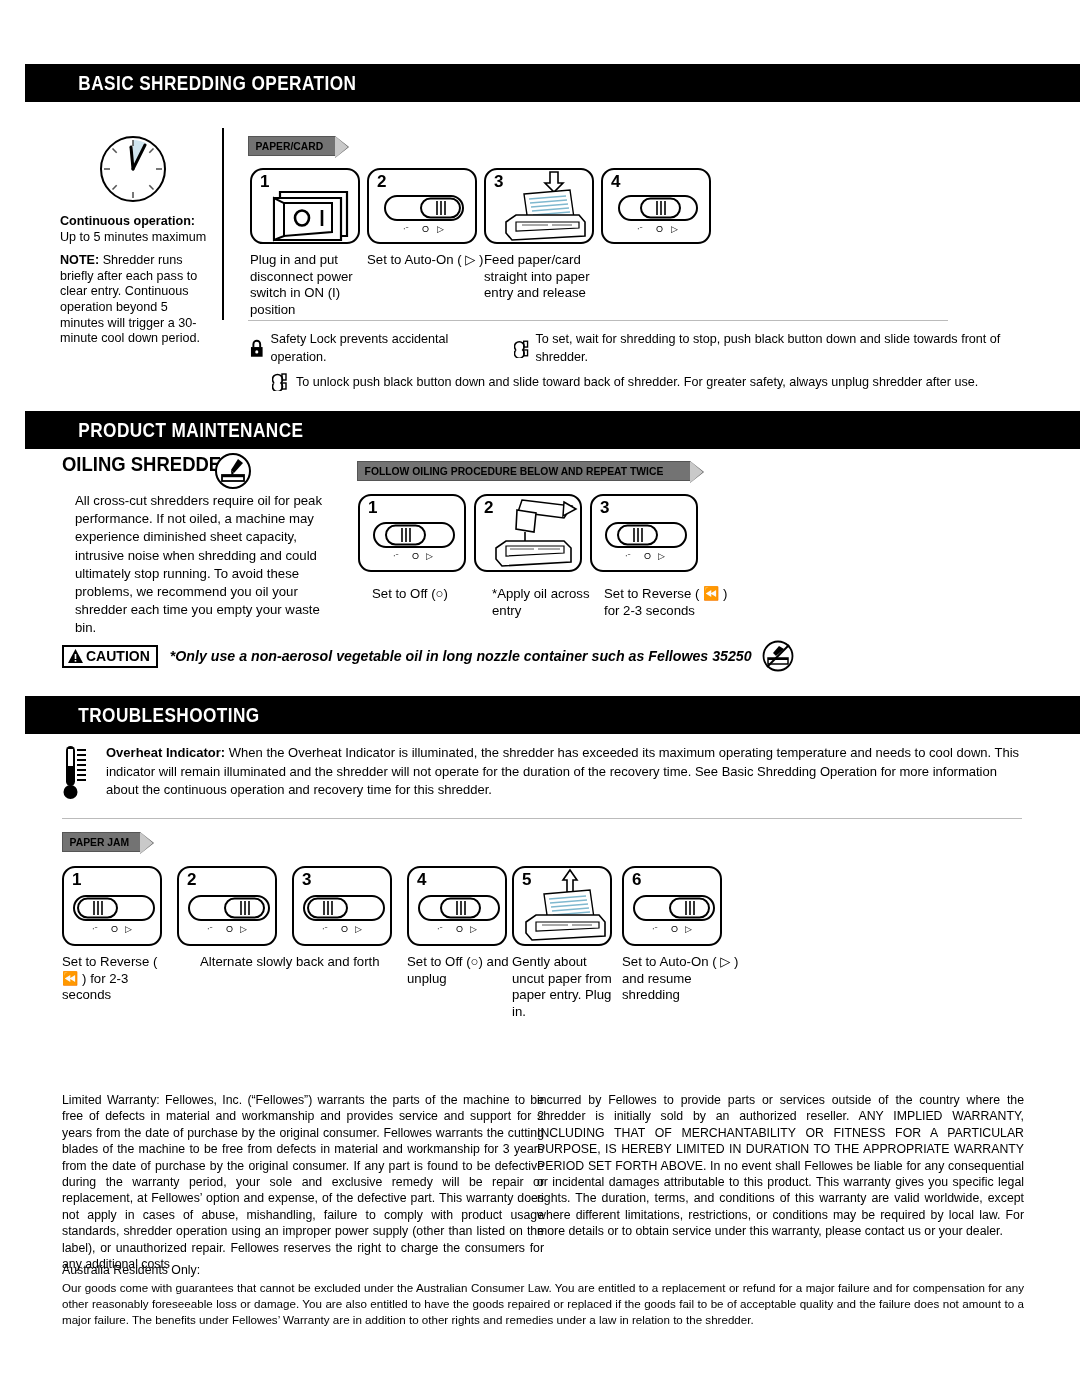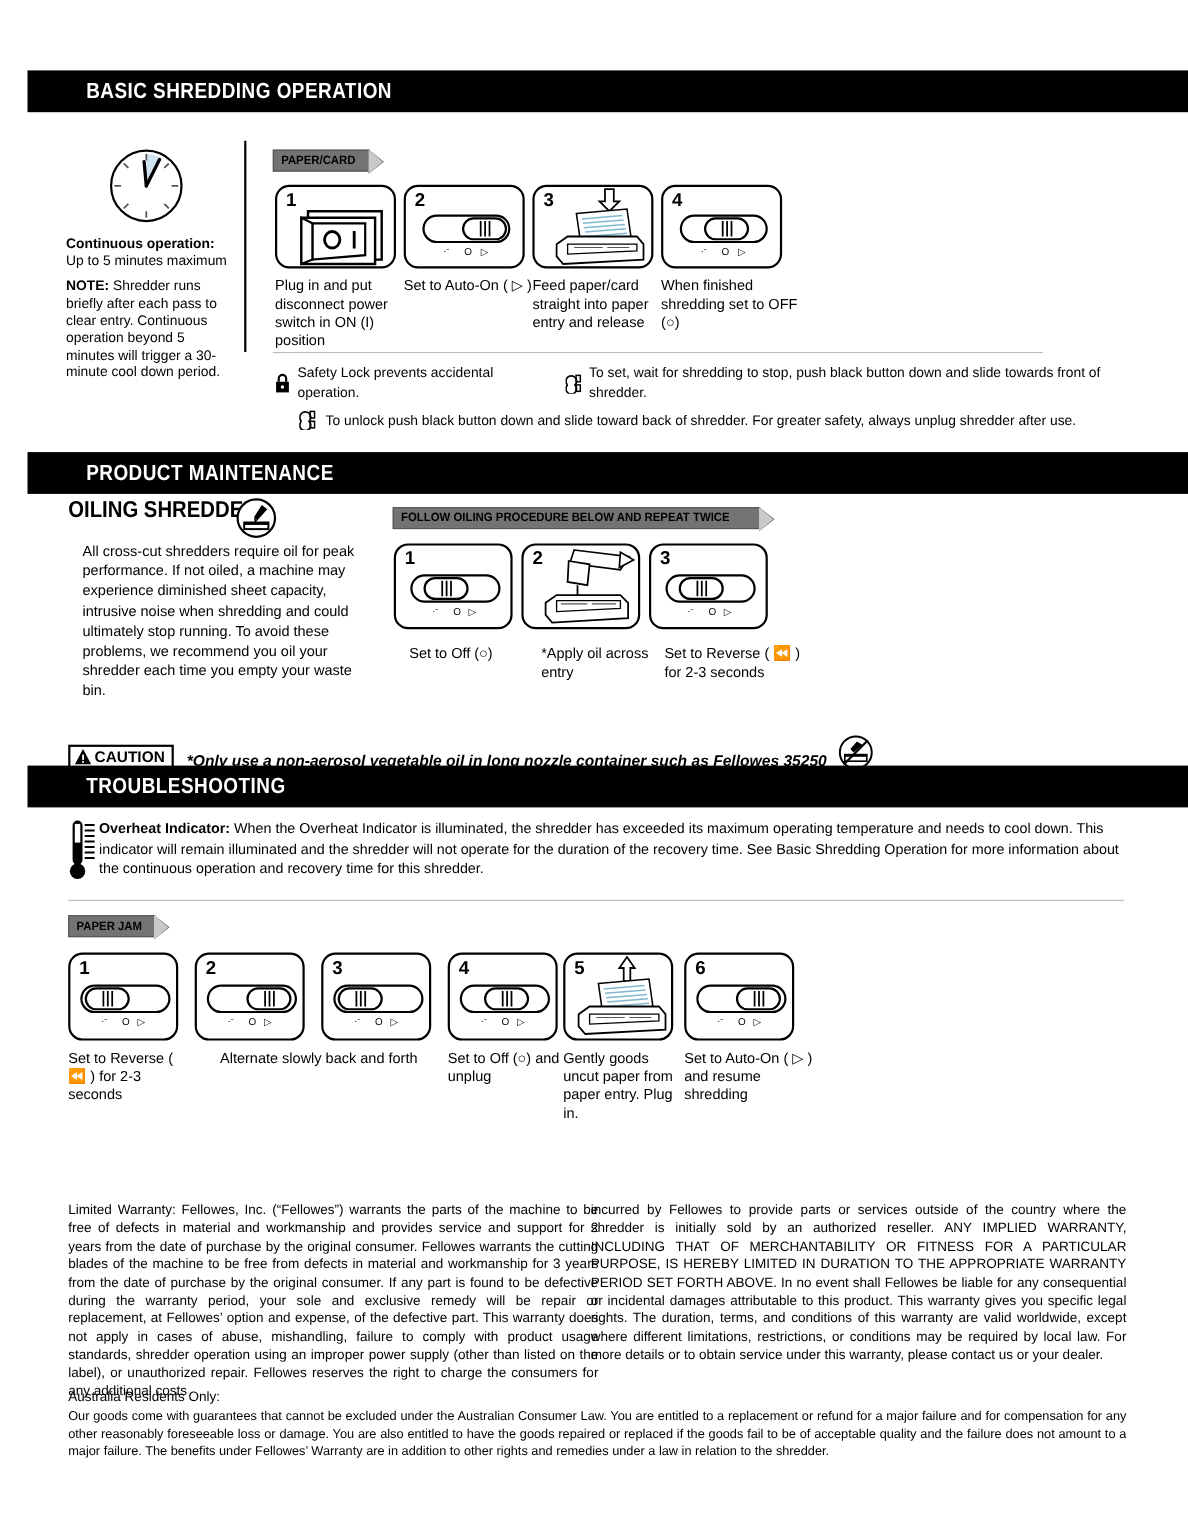--- a/index.html
+++ b/index.html
@@ -79,30 +79,30 @@
   .lockline { display:flex; align-items:center; font-size:12.6px; line-height:18px; margin-bottom:6px; }
   .lockline .gap { display:inline-block; width:14px; }
 
   
   #oiling-title { position:absolute; left:62px; top:452px; font-size:21px; font-weight:bold;
      transform:scaleX(.88); transform-origin:left center; white-space:nowrap;}
   #oil-icon { position:absolute; left:214px; top:452px; width:38px; height:38px; }
   #oil-body { position:absolute; left:75px; top:492px; width:260px; font-size:13.2px; line-height:18.2px; }
 
   
-  #caution-row { position:absolute; left:62px; top:640px; display:flex; align-items:flex-end;margin-top:28px; }
+  #caution-row { position:absolute; left:62px; top:640px; display:flex; align-items:center; }
   #caution-badge {
     border:2px solid #000; padding:1px 6px 2px 4px;
     font-size:14px; font-weight:bold; display:flex; align-items:center; gap:3px;
   }
   #caution-text { font-style:italic; font-weight:bold; font-size:14.2px; margin-left:12px; white-space:nowrap; }
 
   
   #overheat-row { position:absolute; left:62px; top:744px; width:960px; display:flex; }
-  #overheat-text { font-size:13px; line-height:18.5px; margin-left:2px; }
+  #overheat-text { font-size:13px; line-height:18.5px; margin-left:18px; }
 
   #hr-trouble { position:absolute; left:62px; top:818px; width:960px; height:1px; background:#bbb; }
 
   
   .warr-col { position:absolute; font-size:12.3px; line-height:16.4px; text-align:justify; }
 </style>
 </head>
 <body>
 
 <div class="page">
@@ -207,21 +207,20 @@
       <g stroke="#000" stroke-width="1.6">
         <line x1="54" y1="31" x2="54" y2="45"></line>
         <line x1="58" y1="31" x2="58" y2="45"></line>
         <line x1="62" y1="31" x2="62" y2="45"></line>
       </g>
       <text x="34" y="62" font-family="Liberation Sans, sans-serif" font-size="9" fill="#000">ᐧᐨ</text>
       <text x="53" y="62" font-family="Liberation Sans, sans-serif" font-size="9" fill="#000">O</text>
       <text x="68" y="62" font-family="Liberation Sans, sans-serif" font-size="9" fill="#000">▷</text>
     </svg>
   </div>
-  <div class="steplabel" style="left:601px; top:252px; width:130px;">When finished shredding set to OFF (○)</div>
 
   <div style="position:absolute;left:248px;top:320px;width:700px;height:1px;background:#bbb;"></div>
 
   <div id="lock-lines">
     <div class="lockline">
       <svg width="14" height="19" viewBox="0 0 14 19">
         <path d="M3.5 8 L3.5 5 A3.5 3.5 0 0 1 10.5 5 L10.5 8" fill="none" stroke="#000" stroke-width="2"></path>
         <rect x="1" y="8" width="12" height="10" fill="#000"></rect>
         <circle cx="7" cy="13" r="1.6" fill="#fff"></circle>
       </svg>
@@ -447,21 +446,21 @@
         <line x1="39" y1="47" x2="76" y2="44"></line>
       </g>
       <path d="M12 54 L22 47 L85 47 L91 54 L91 68 L18 72 L12 65 Z" fill="#fff" stroke="#000" stroke-width="1.6"></path>
       <path d="M22 54 L85 54 L85 60 L22 63 Z" fill="#fff" stroke="#000" stroke-width="1.2"></path>
       <g stroke="#555" stroke-width="1">
         <line x1="28" y1="57" x2="54" y2="57"></line>
         <line x1="58" y1="57" x2="78" y2="57"></line>
       </g>
     </svg>
   </div>
-  <div class="steplabel" style="left:512px; top:954px; width:105px;">Gently goods uncut paper from paper entry. Plug in.</div>
+  <div class="steplabel" style="left:512px; top:954px; width:105px;">Gently about uncut paper from paper entry. Plug in.</div>
 
   <div class="stepbox" style="left:622px; top:866px; width:100px; height:80px;">
     <span class="stepnum">6</span>
     <svg viewBox="0 0 100 80" width="100" height="80" style="position:absolute;left:0;top:0;">
       <rect x="10" y="28" width="80" height="24" rx="12" fill="#fff" stroke="#000" stroke-width="2"></rect>
       <rect x="46" y="30.5" width="39" height="19" rx="9.5" fill="#fff" stroke="#000" stroke-width="2"></rect>
       <g stroke="#000" stroke-width="1.6">
         <line x1="62" y1="33" x2="62" y2="47"></line>
         <line x1="66" y1="33" x2="66" y2="47"></line>
         <line x1="70" y1="33" x2="70" y2="47"></line>

